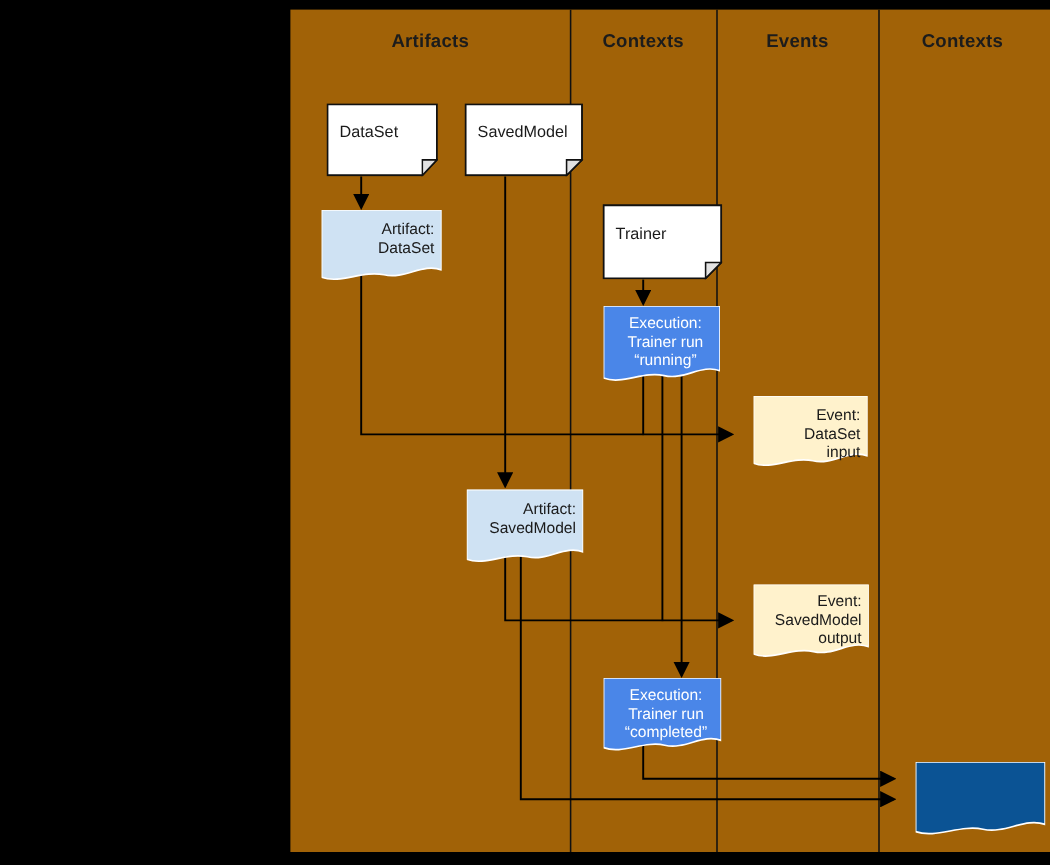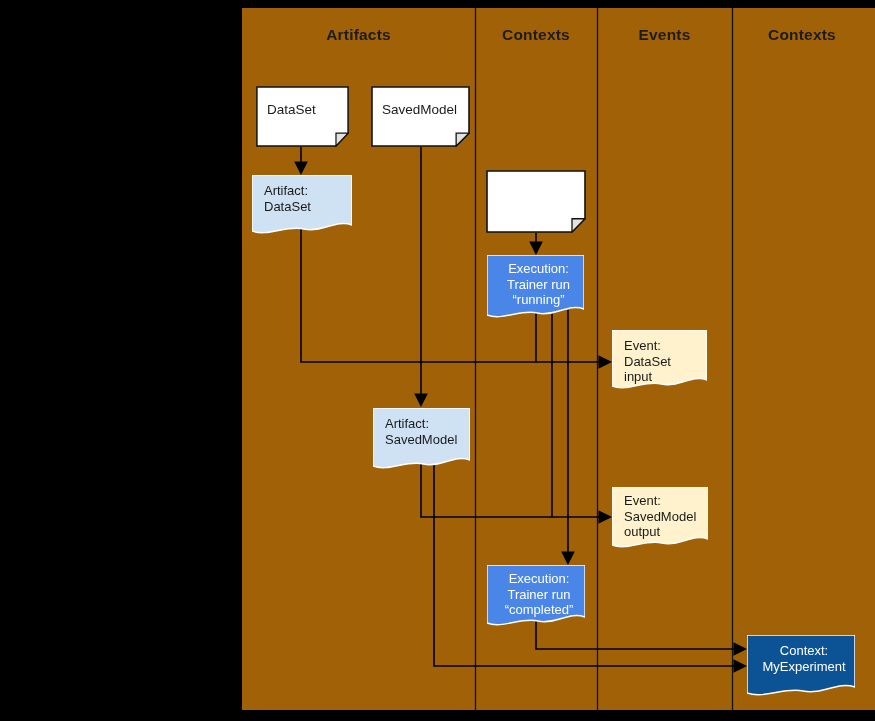--- a/index.html
+++ b/index.html
@@ -14,32 +14,32 @@
   .col-header{
     position:absolute;top:17px;height:20px;
     font-size:15.5px;font-weight:bold;color:#1c1c1c;
     text-align:center;line-height:20px;letter-spacing:.2px;
   }
   .hdr-artifacts{left:0;width:233px;}
   .hdr-execution{left:233px;width:122px;}
   .hdr-events{left:355px;width:135px;}
   .hdr-contexts{left:490px;width:140px;}
   .layer{position:absolute;left:0;top:0;width:630px;height:702px;}
-  .node{position:absolute;}
+  .node{position:absolute;margin-left:16px;}
   .node svg{position:absolute;left:0;top:0;width:100%;height:100%;}
   .node .txt{
     position:relative;z-index:2;white-space:pre-line;
     font-size:13px;line-height:15.5px;color:#1a1a1a;
     padding:8px 6px 0 12px;
   }
   .node.white-note .txt{
     padding:0 6px 0 11px;font-size:13.5px;
     display:flex;align-items:center;height:78%;
   }
-  .node.light .txt{color:#1a1a1a;}
+  .node.light .txt{color:#1a1a1a;text-align:right;}
   .node.dark .txt{color:#ffffff;text-align:center;}
   .connector{stroke:#000;stroke-width:1.6;fill:none;}
   .divider{stroke:#111;stroke-width:1.3;}
 </style>
 </head>
 <body>
 
 <div class="canvas">
 
   <div class="col-header hdr-artifacts">Artifacts</div>
@@ -93,20 +93,21 @@
       <path d="M99,48 L86,61 L86,48 Z" fill="#e2e2e2" stroke="#111" stroke-width="1.3"></path>
     </svg>
     <div class="txt">SavedModel</div>
   </div>
 
   <div class="node white-note" style="left:244px;top:162px;width:100px;height:63px;">
     <svg viewBox="0 0 100 62" preserveAspectRatio="none">
       <path d="M1,1 H99 V48 L86,61 H1 Z" fill="#ffffff" stroke="#111" stroke-width="1.6"></path>
       <path d="M99,48 L86,61 L86,48 Z" fill="#e2e2e2" stroke="#111" stroke-width="1.3"></path>
     </svg>
+    <div class="txt">Trainer</div>
   </div>
 
   <div class="node light" style="left:10px;top:167px;width:100px;height:62px;">
     <svg viewBox="0 0 100 62" preserveAspectRatio="none">
       <path d="M0,0 H100 V50 C84,44 70,58 52,54 C34,50 16,62 0,56 Z" fill="#cfe2f3" stroke="#ffffff" stroke-width="1.4"></path>
     </svg>
     <div class="txt">Artifact:
 DataSet</div>
   </div>
 
@@ -150,17 +151,15 @@
     </svg>
     <div class="txt" style="padding-top:6px;">Execution:
 Trainer run
 “completed”</div>
   </div>
 
   <div class="node dark" style="left:505px;top:627px;width:108px;height:64px;">
     <svg viewBox="0 0 100 64" preserveAspectRatio="none">
       <path d="M0,0 H100 V52 C84,46 70,60 52,56 C34,52 16,64 0,58 Z" fill="#0b5394" stroke="#ffffff" stroke-width="1.4"></path>
     </svg>
-    <div class="txt">Context:
-MyExperiment</div>
   </div>
 
 </div>
 
 </body></html>

